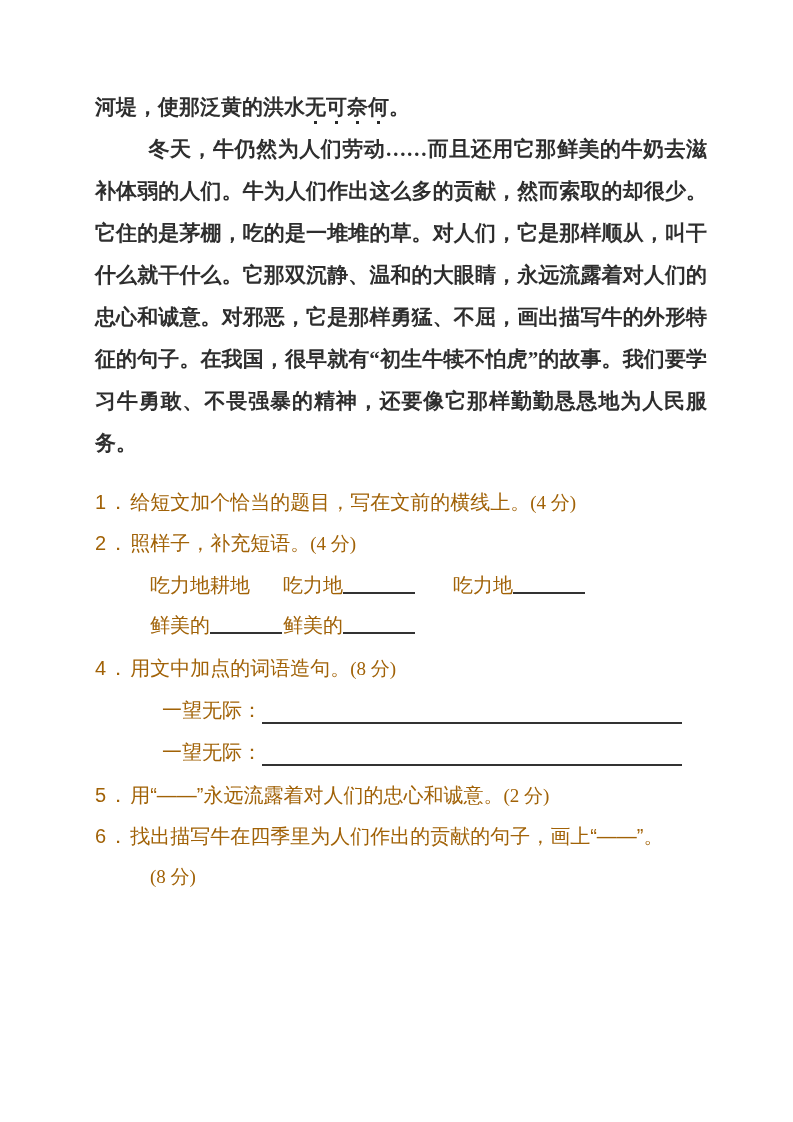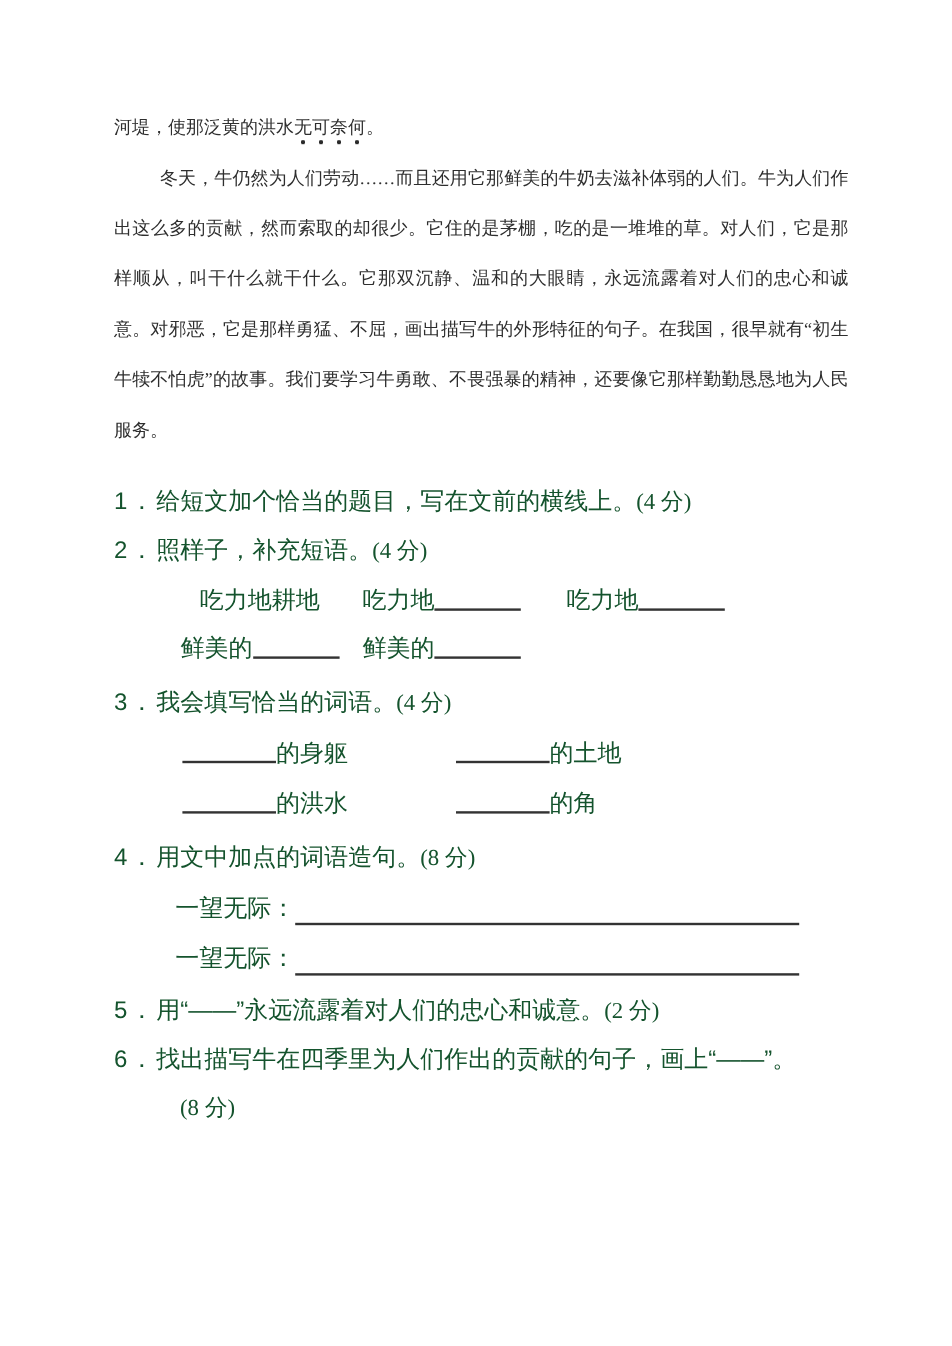--- a/index.html
+++ b/index.html
@@ -8,66 +8,67 @@
     width:793px;height:1122px;
     background:#ffffff;
     box-sizing:border-box;
     padding:86px 86px 0 95px;
     color:#262626;
     overflow:hidden;
   }
   
   .passage{
     font-family:"Liberation Serif","DejaVu Serif",serif;
-    font-size:15px;
+    font-size:21px;
     line-height:42px;
     text-align:justify;
     color:#2e2e2e;
+    font-weight:bold;
   }
   .passage p{margin:0;}
   .passage p.indent{text-indent:2.55em;}
   .emph{
     padding-bottom:6px;
     background-image:radial-gradient(circle,#2a2a2a 1.6px,transparent 2px);
     background-size:1em 5px;
     background-position:0 100%;
     background-repeat:repeat-x;
   }
   
   .questions{
     margin-top:18px;
     font-family:"Liberation Sans","DejaVu Sans",sans-serif;
     font-size:20px;
     line-height:40px;
-    color:#14532d;
+    color:#a16207;
   }
   .q{margin:0;}
   .q .num{letter-spacing:2px;}
   .score{
     font-family:"Liberation Serif","DejaVu Serif",serif;
     font-size:19px;
   }
   .score-line{margin-left:55px;line-height:42px;}
   
-  .p-row{display:flex;margin-left:55px;line-height:38px;margin-top:2px;text-align:center;}
+  .p-row{display:flex;margin-left:55px;line-height:38px;margin-top:2px;}
   .p-row .cell{width:170px;white-space:nowrap;}
   .p-row .cell:first-child{width:133px;}
   
   .w-row{display:flex;margin-left:57px;line-height:42px;}
   .w-row .cell{width:228px;white-space:nowrap;}
   
   .blank{
     display:inline-block;
     width:72px;height:0.85em;
     border-bottom:2px solid #333;
     margin-bottom:-2px;
   }
   .w-row .blank{width:78px;}
   
-  .c-line{display:flex;margin-left:51px;width:520px;line-height:42px;}
+  .c-line{display:flex;margin-left:67px;width:520px;line-height:42px;}
   .c-line .fill-line{
     flex:1;
     border-bottom:2px solid #333;
     margin-bottom:7px;
   }
 </style>
 </head>
 <body>
 
 <div class="page">
@@ -91,33 +92,20 @@
           <span class="cell"><span>吃力地耕地</span></span>
           <span class="cell"><span>吃力地</span><span class="blank"></span></span>
           <span class="cell"><span>吃力地</span><span class="blank"></span></span>
         </div>
         <div class="p-row">
           <span class="cell"><span>鲜美的</span><span class="blank"></span></span>
           <span class="cell"><span>鲜美的</span><span class="blank"></span></span>
         </div>
       </div>
 
-    <div class="q" style="margin-top:6px;">
-      <span class="num">3．</span><span>我会填写恰当的词语。</span><span class="score">(4 分)</span>
-    </div>
-    <div>
-        <div class="w-row">
-          <span class="cell"><span class="blank"></span><span>的身躯</span></span>
-          <span class="cell"><span class="blank"></span><span>的土地</span></span>
-        </div>
-        <div class="w-row">
-          <span class="cell"><span class="blank"></span><span>的洪水</span></span>
-          <span class="cell"><span class="blank"></span><span>的角</span></span>
-        </div>
-      </div>
 
     <div class="q" style="margin-top:4px;">
       <span class="num">4．</span><span>用文中加点的词语造句。</span><span class="score">(8 分)</span>
     </div>
     <div>
         <div class="c-line">
           <span>一望无际：</span>
           <span class="fill-line"></span>
         </div>
         <div class="c-line">

